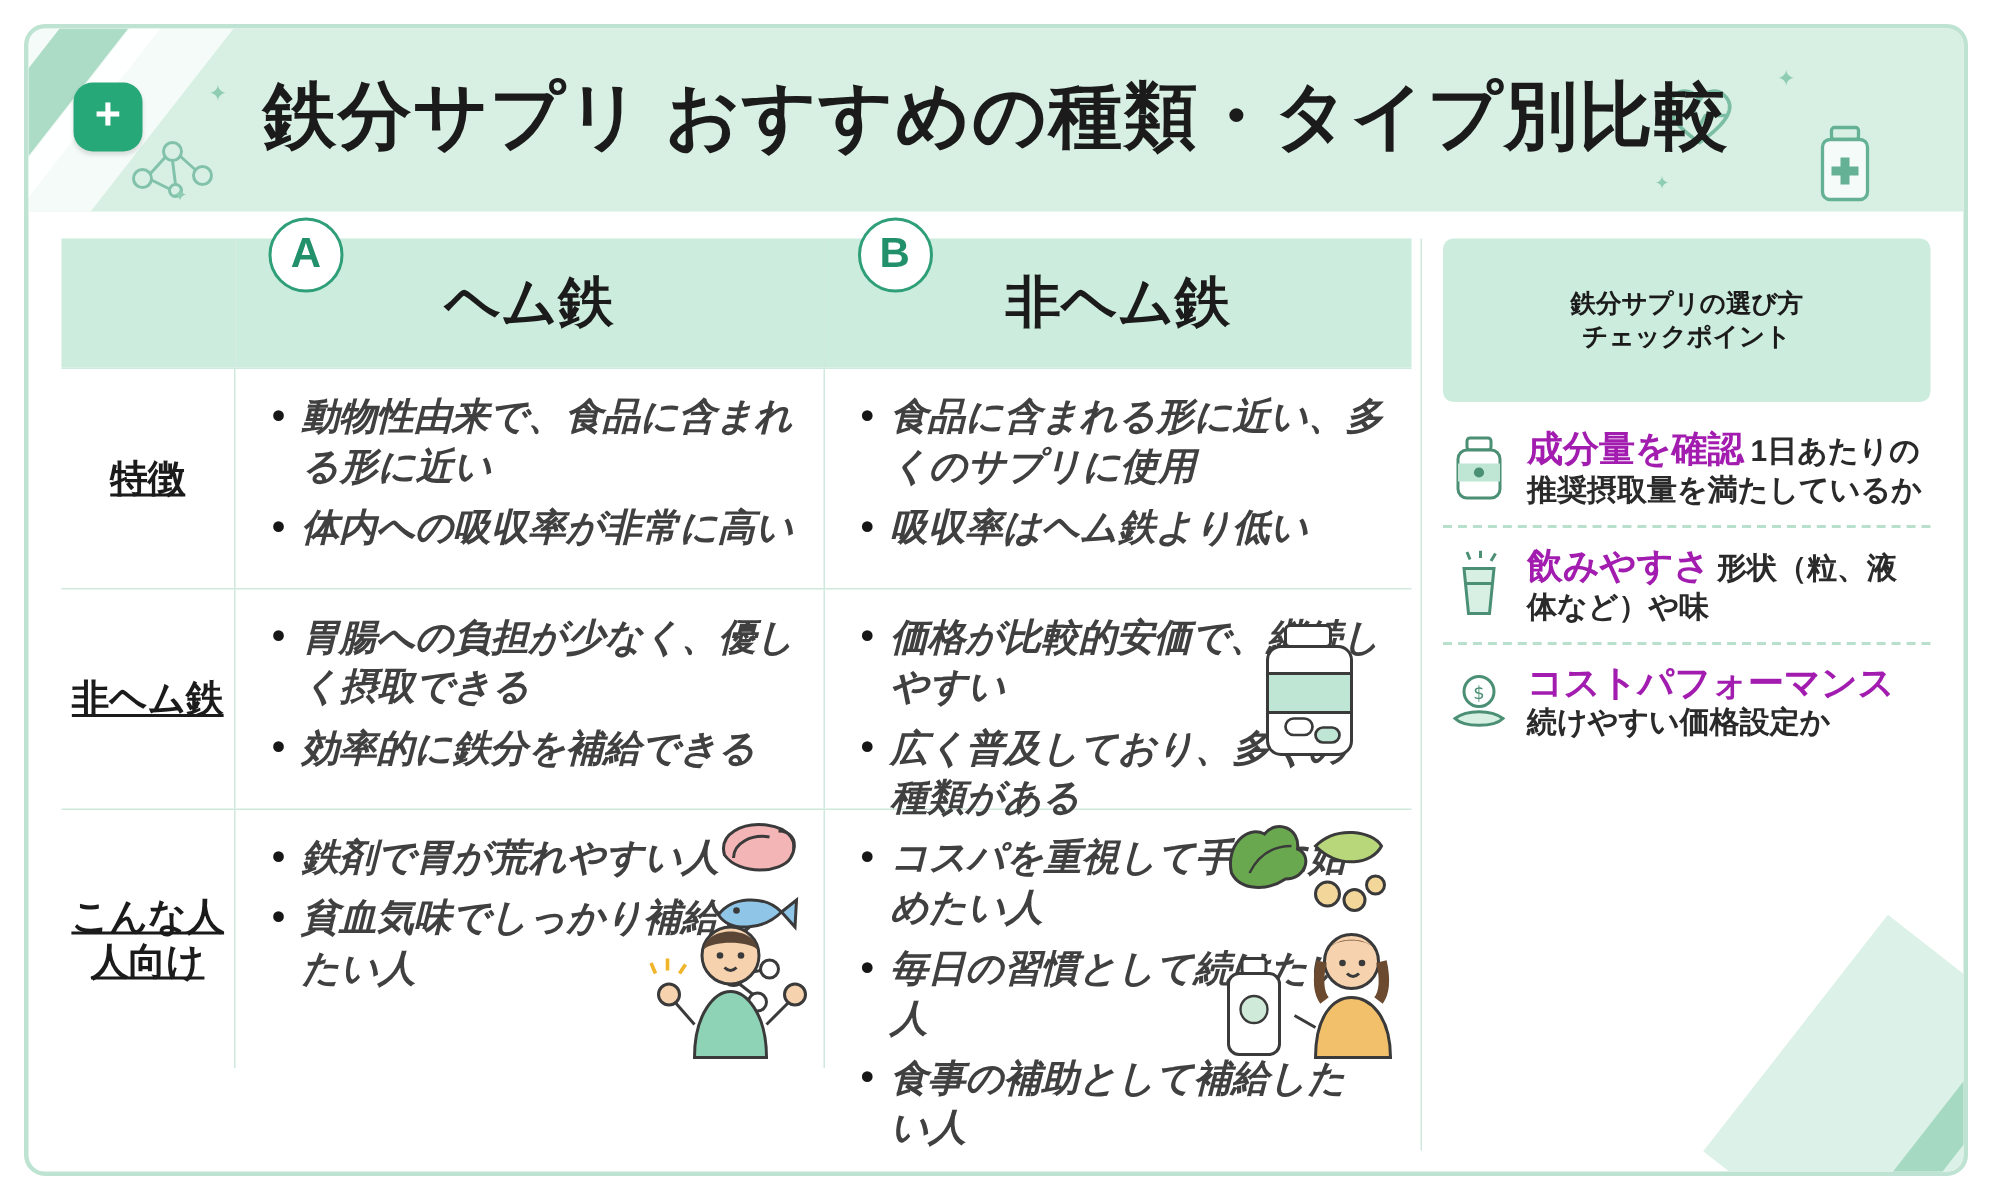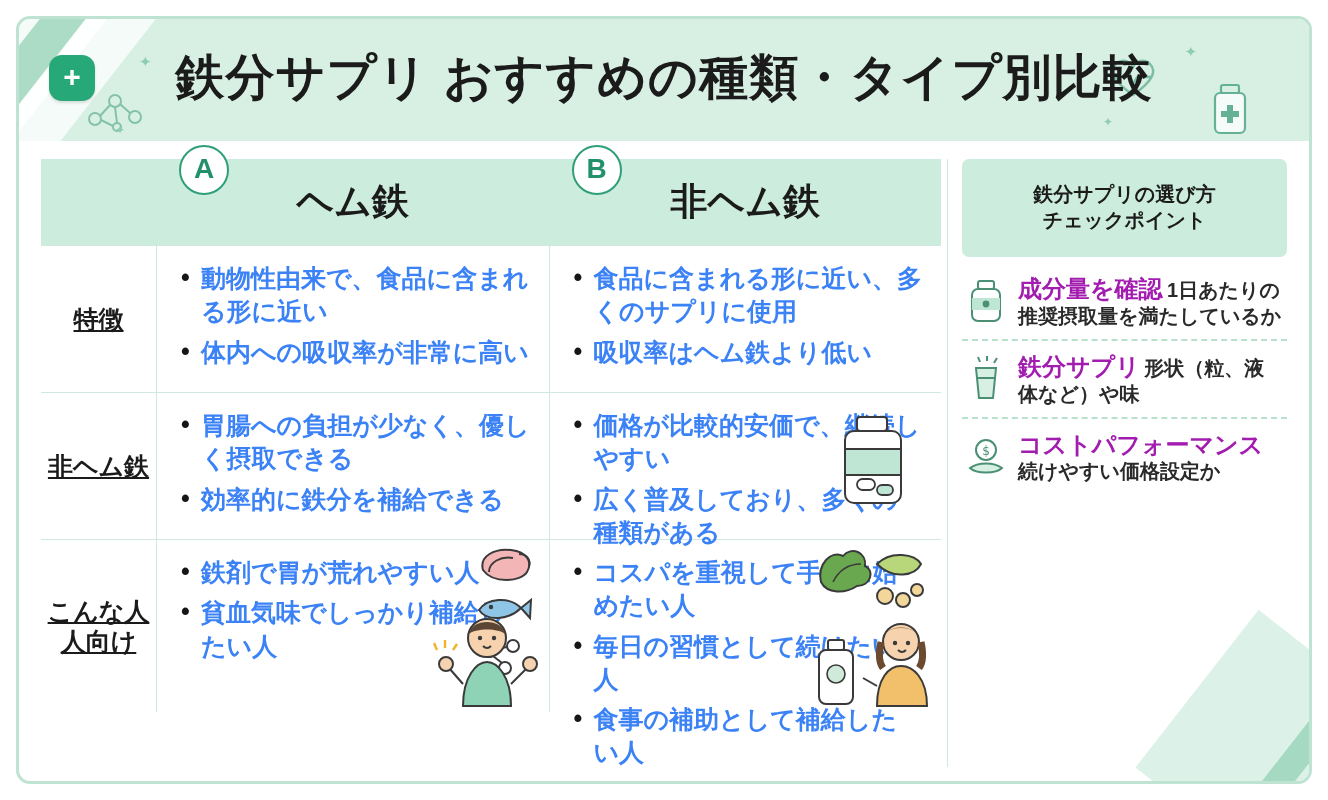--- a/index.html
+++ b/index.html
@@ -181,48 +181,49 @@
   ul.blist {
     list-style: none;
     margin: 0;
     padding: 0;
   }
   ul.blist li {
     position: relative;
     padding-left: 22px;
     font-size: 25px;
     font-weight: bold;
-    color: #3b82f6;
+    color: #404040;
     line-height: 1.33;
     margin-bottom: 7px;
+    font-style: italic;
   }
   ul.blist li:last-child { margin-bottom: 0; }
   ul.blist li::before {
     content: "•";
     position: absolute;
     left: 2px; top: -1px;
     font-size: 25px;
     color: #161616;
   }
 
   .r1 { height: 146px; }
   .r2 { height: 146px; }
   .r3 { height: 172px; }
 
   
   .side-head {
     background: #ccecdd;
     border-radius: 7px;
-    height: 98px;
+    height: 109px;
     display: flex;
     flex-direction: column;
     align-items: center;
     justify-content: center;
     text-align: center;
-    font-size: 20px;
+    font-size: 17px;
     font-weight: bold;
     color: #1b1b1b;
     line-height: 1.28;
     margin-bottom: 6px;
   }
   .chk {
     display: flex;
     gap: 10px;
     padding: 12px 4px 10px 2px;
     border-bottom: 2px dashed #b9e0cd;
@@ -505,21 +506,21 @@
               <path d="M10 12 L30 12 L27 42 L13 42 Z" fill="#d8f0e4" stroke="#4b8f75" stroke-width="2"></path>
               <path d="M11 22 L29 22" stroke="#4b8f75" stroke-width="2"></path>
               <g stroke="#4b8f75" stroke-width="2">
                 <line x1="14" y1="6" x2="12" y2="1"></line>
                 <line x1="21" y1="5" x2="21" y2="0"></line>
                 <line x1="28" y1="7" x2="31" y2="2"></line>
               </g>
             </svg>
           </span>
           <span class="chk-txt">
-            <span class="chk-title">鉄分サプリ</span>
+            <span class="chk-title">飲みやすさ</span>
             <span class="chk-desc">形状（粒、液体など）や味</span>
           </span>
         </div>
 
 
         <div class="chk">
           <span class="chk-ico">
             <svg width="40" height="46" viewBox="0 0 40 46">
               <circle cx="20" cy="16" r="10" fill="#ffffff" stroke="#4b8f75" stroke-width="2"></circle>
               <text x="20" y="21" font-size="12" text-anchor="middle" fill="#4b8f75" font-family="DejaVu Sans, sans-serif">$</text>

